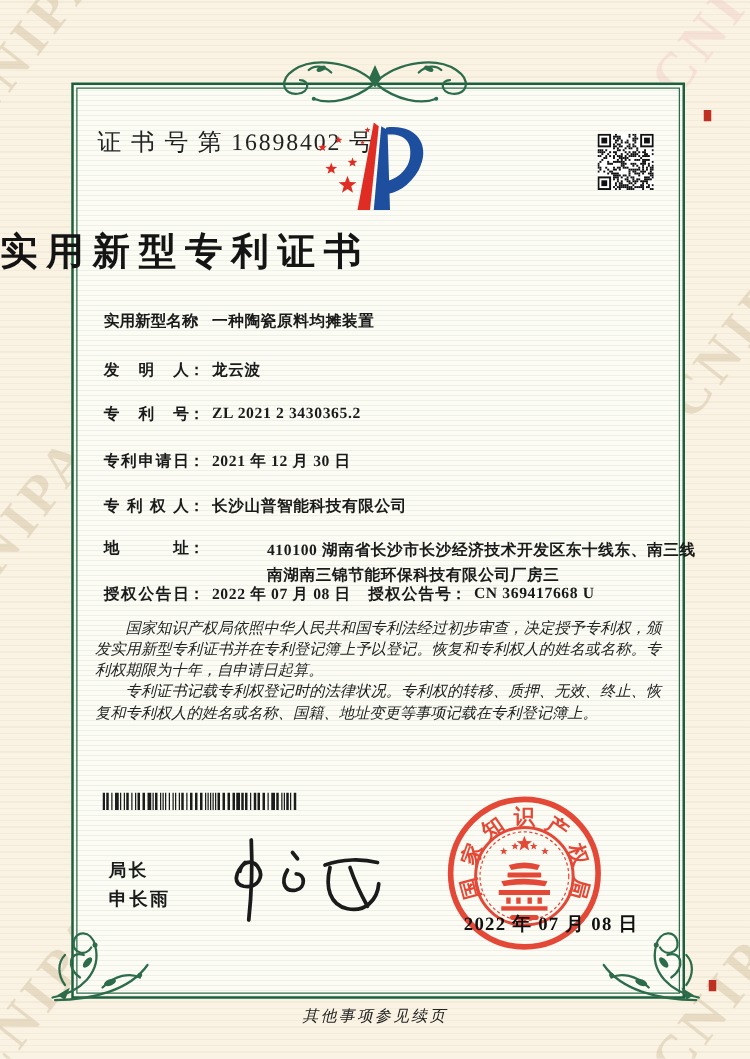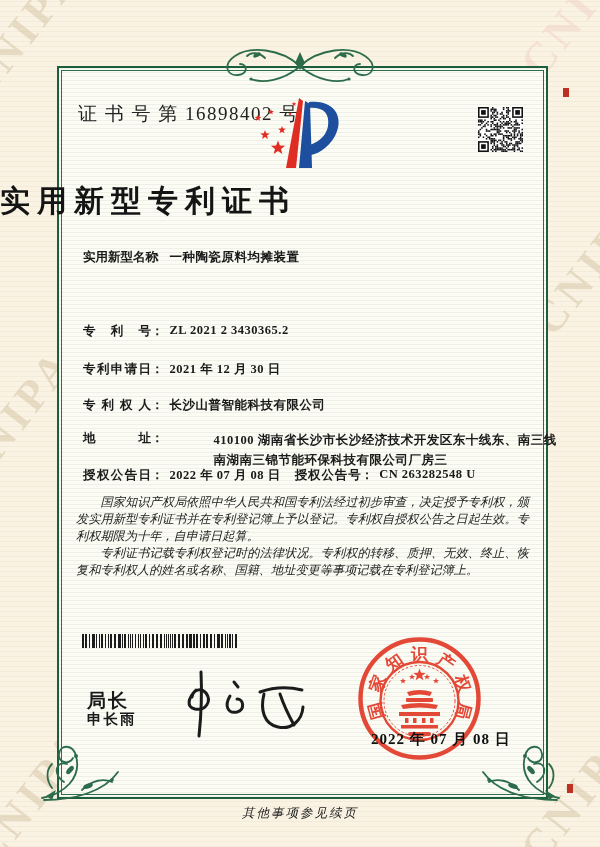--- a/index.html
+++ b/index.html
@@ -60,21 +60,21 @@
   #row-grant{top:467px;}
   .fpair2{margin-left:14px;}
   .fpair2 .flabel{width:66px;}
   
   #body-text{position:absolute;left:76px;top:494px;width:453px;
              font-size:12.2px;line-height:16.9px;color:#222;
              font-style:italic;font-weight:500;text-align:justify;}
   #body-text p{margin:0;text-indent:2em;}
   
   #barcode{position:absolute;left:82px;top:634px;width:156px;height:14px;}
-  #commissioner-title{position:absolute;left:87px;top:688px;font-size:19px;
+  #commissioner-title{position:absolute;left:87px;top:688px;font-size:14px;
                       font-weight:bold;color:#1a1a1a;letter-spacing:2px;}
   #commissioner-name{position:absolute;left:87px;top:710px;font-size:14.5px;
                      font-weight:bold;color:#1a1a1a;letter-spacing:2px;}
   #signature{position:absolute;left:168px;top:652px;}
   #seal{position:absolute;left:356px;top:635px;width:127px;height:127px;opacity:0.92;}
   .seal-char{position:absolute;left:50%;top:50%;font-size:17px;font-weight:bold;
              color:#e23a28;font-family:"Liberation Serif","DejaVu Serif",serif;}
   #stamp-date{position:absolute;left:371px;top:730px;font-size:15px;color:#111;
               letter-spacing:1px;font-weight:600;z-index:6;}
   #page-info{position:absolute;left:57px;top:774px;width:491px;text-align:center;
@@ -475,38 +475,41 @@
       <polygon points="38.0,18.0 38.5,19.3 39.9,19.4 38.8,20.3 39.2,21.6 38.0,20.8 36.8,21.6 37.2,20.3 36.1,19.4 37.5,19.3 "></polygon>
       <polygon points="42.0,7.5 42.6,9.2 44.4,9.2 43.0,10.3 43.5,12.0 42.0,11.1 40.5,12.0 41.0,10.3 39.6,9.2 41.4,9.2 "></polygon>
     </g>
   </svg>
 
   <div id="title">实用新型专利证书</div>
 
   <div class="frow" id="row-name">
     <span class="flabel">实用新型名称</span><span class="fcolon">：</span><span class="fvalue">一种陶瓷原料均摊装置</span>
   </div>
+  <div class="frow" id="row-inventor">
+    <span class="flabel">发明人</span><span class="fcolon">：</span><span class="fvalue">龙云波</span>
+  </div>
   <div class="frow" id="row-patno">
     <span class="flabel">专利号</span><span class="fcolon">：</span><span class="fvalue">ZL 2021 2 3430365.2</span>
   </div>
   <div class="frow" id="row-filing">
     <span class="flabel">专利申请日</span><span class="fcolon">：</span><span class="fvalue">2021 年 12 月 30 日</span>
   </div>
   <div class="frow" id="row-patentee">
     <span class="flabel">专利权人</span><span class="fcolon">：</span><span class="fvalue">长沙山普智能科技有限公司</span>
   </div>
   <div class="frow" id="row-address">
     <span class="flabel">地址</span><span class="fcolon">：</span><span class="fvalue">410100 湖南省长沙市长沙经济技术开发区东十线东、南三线南湖南三锦节能环保科技有限公司厂房三</span>
   </div>
   <div class="frow" id="row-grant">
-    <span><span class="flabel">授权公告日</span><span class="fcolon">：</span><span class="fvalue">2022 年 07 月 08 日</span></span><span class="fpair2"><span class="flabel">授权公告号</span><span class="fcolon">：</span><span class="fvalue">CN 263282548 U</span></span>
+    <span><span class="flabel">授权公告日</span><span class="fcolon">：</span><span class="fvalue">2022 年 07 月 08 日</span></span><span class="fpair2"><span class="flabel">授权公告号</span><span class="fcolon">：</span><span class="fvalue">CN 369417668 U</span></span>
   </div>
 
   <div id="body-text">
-    <p>国家知识产权局依照中华人民共和国专利法经过初步审查，决定授予专利权，颁发实用新型专利证书并在专利登记簿上予以登记。专利权自授权公告之日起生效。专利权期限为十年，自申请日起算。</p>
+    <p>国家知识产权局依照中华人民共和国专利法经过初步审查，决定授予专利权，颁发实用新型专利证书并在专利登记簿上予以登记。恢复和专利权人的姓名或名称。专利权期限为十年，自申请日起算。</p>
     <p>专利证书记载专利权登记时的法律状况。专利权的转移、质押、无效、终止、恢复和专利权人的姓名或名称、国籍、地址变更等事项记载在专利登记簿上。</p>
   </div>
 
   <svg id="barcode" viewBox="0 0 156 14" preserveAspectRatio="none">
       <rect x="0" y="0" width="2" height="14" fill="#1c1c1c"></rect>
       <rect x="3" y="0" width="2" height="14" fill="#1c1c1c"></rect>
       <rect x="7" y="0" width="1" height="14" fill="#1c1c1c"></rect>
       <rect x="10" y="0" width="3" height="14" fill="#1c1c1c"></rect>
       <rect x="14" y="0" width="1" height="14" fill="#1c1c1c"></rect>
       <rect x="17" y="0" width="1" height="14" fill="#1c1c1c"></rect>

